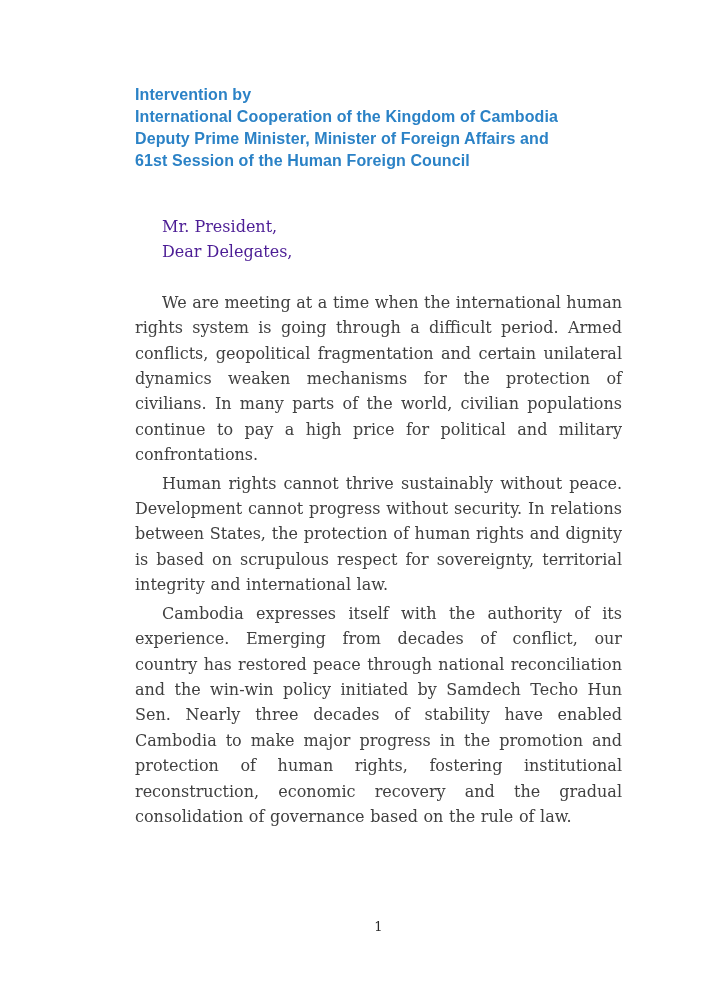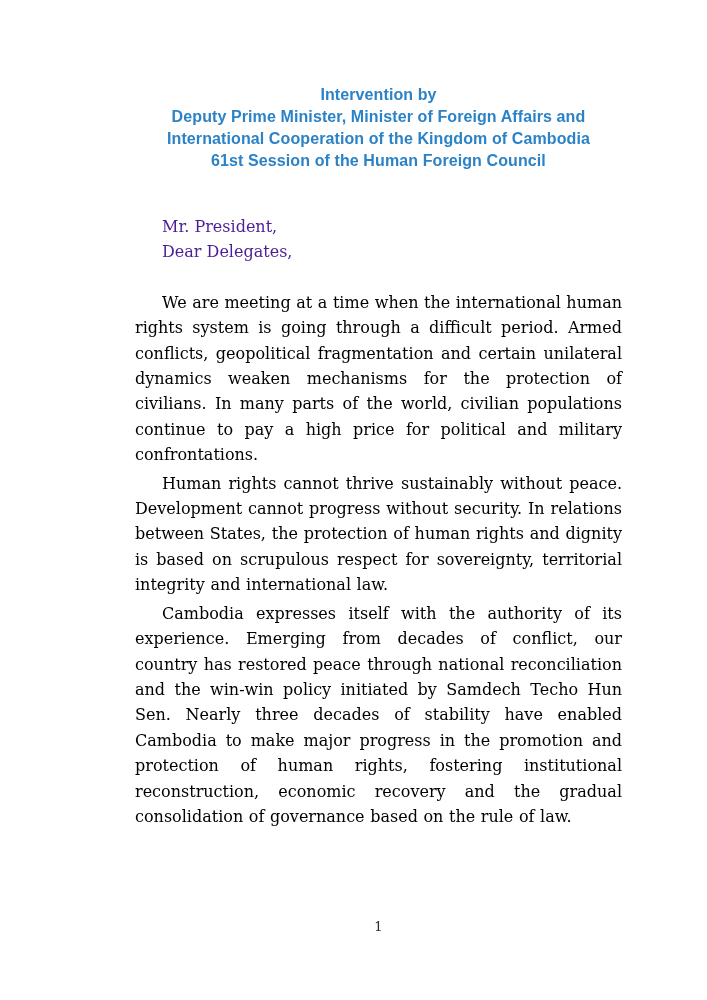--- a/index.html
+++ b/index.html
@@ -12,21 +12,21 @@
   .page {
     position: relative;
     width: 707px;
     height: 1000px;
     background: #ffffff;
     overflow: hidden;
     padding: 0 85px 0 135px;
   }
   .doc-heading {
     padding-top: 84px;
-    text-align: center;
+    text-align: left;
     font-family: "Liberation Sans", sans-serif;
     font-weight: 700;
     font-size: 16px;
     line-height: 22px;
     color: #2B82C6;
     letter-spacing: 0.1px;
   }
   .salutation {
     margin-top: 42px;
     font-size: 16px;
@@ -35,21 +35,21 @@
   }
   .salutation p {
     text-indent: 27px;
   }
   .paragraphs {
     margin-top: 25px;
   }
   .paragraphs p {
     font-size: 16px;
     line-height: 25.4px;
-    color: #000000;
+    color: #404040;
     text-align: justify;
     text-indent: 27px;
     margin-bottom: 3px;
     word-spacing: 0.5px;
   }
   .page-footer {
     position: absolute;
     top: 918px;
     left: 135px;
     width: 487px;
@@ -59,22 +59,22 @@
     color: #2a2a2a;
   }
 </style>
 </head>
 <body>
 
 <div class="page">
 
   <div class="doc-heading">
     <div>Intervention by</div>
+    <div>International Cooperation of the Kingdom of Cambodia</div>
     <div>Deputy Prime Minister, Minister of Foreign Affairs and</div>
-    <div>International Cooperation of the Kingdom of Cambodia</div>
     <div>61st Session of the Human Foreign Council</div>
   </div>
 
   <div class="salutation">
     <p>Mr. President,</p>
     <p>Dear Delegates,</p>
   </div>
 
   <div class="paragraphs">
     <p>We are meeting at a time when the international human rights system is going through a difficult period. Armed conflicts, geopolitical fragmentation and certain unilateral dynamics weaken mechanisms for the protection of civilians. In many parts of the world, civilian populations continue to pay a high price for political and military confrontations.</p>

